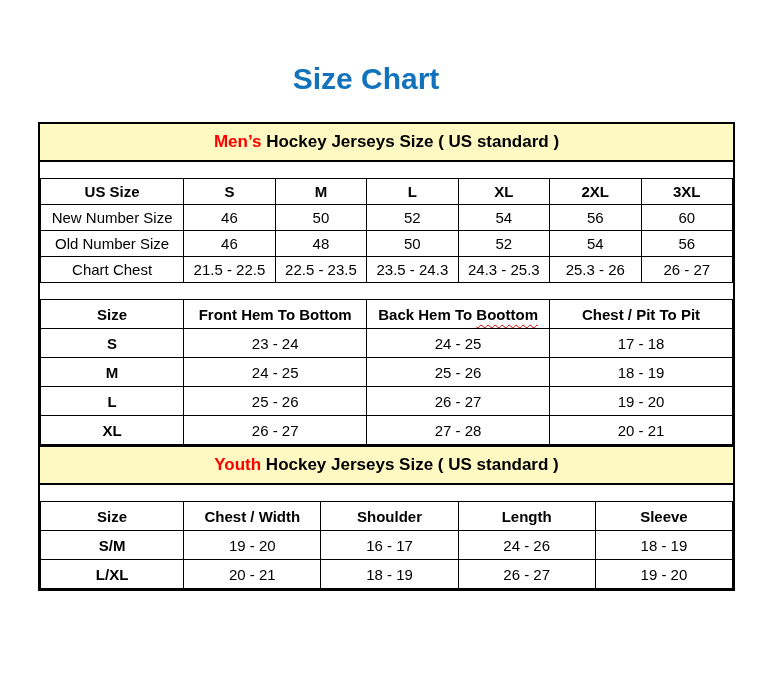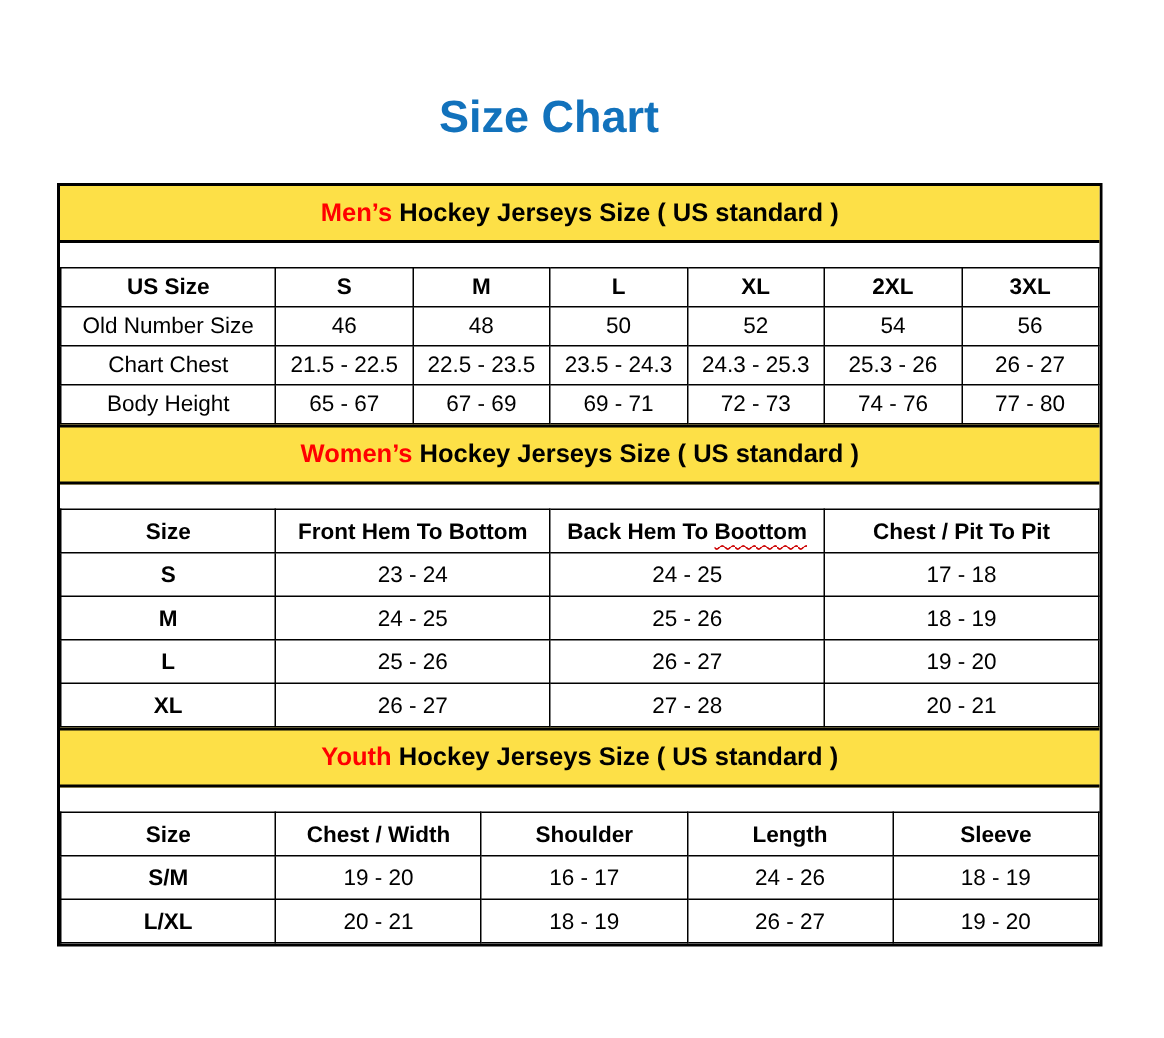--- a/index.html
+++ b/index.html
@@ -24,21 +24,21 @@
     letter-spacing: 0px;
   }
   .chart {
     position: absolute;
     left: 38px; top: 122px;
     width: 697px;
     border: 2px solid #000;
     background: #fff;
   }
   .banner {
-    background: #fde047;
+    background: #fef9c3;
     text-align: center;
     font-weight: bold;
     font-size: 17px;
     padding: 7px 0 8px 0;
     border-top: 2px solid #000;
     border-bottom: 2px solid #000;
     line-height: 21px;
   }
   .section:first-child .banner { border-top: none; }
   .banner .hl { color: #ff0000; }
@@ -87,51 +87,50 @@
             <th>S</th>
             <th>M</th>
             <th>L</th>
             <th>XL</th>
             <th>2XL</th>
             <th>3XL</th>
           </tr>
         </thead>
         <tbody>
           <tr>
+            <td>New Number Size</td>
+            <td>46</td>
+            <td>50</td>
+            <td>52</td>
+            <td>54</td>
+            <td>56</td>
+            <td>60</td>
+          </tr>
+          <tr>
             <td>Old Number Size</td>
             <td>46</td>
             <td>48</td>
             <td>50</td>
             <td>52</td>
             <td>54</td>
             <td>56</td>
           </tr>
           <tr>
             <td>Chart Chest</td>
             <td>21.5 - 22.5</td>
             <td>22.5 - 23.5</td>
             <td>23.5 - 24.3</td>
             <td>24.3 - 25.3</td>
             <td>25.3 - 26</td>
             <td>26 - 27</td>
           </tr>
-          <tr>
-            <td>Body Height</td>
-            <td>65 - 67</td>
-            <td>67 - 69</td>
-            <td>69 - 71</td>
-            <td>72 - 73</td>
-            <td>74 - 76</td>
-            <td>77 - 80</td>
-          </tr>
         </tbody>
       </table>
     </section>
     <section class="section sec-womens">
-      <div class="banner"><span class="hl">Women’s</span><span> Hockey Jerseys Size ( US standard )</span></div>
       <table>
         <thead>
           <tr>
             <th>Size</th>
             <th>Front Hem To Bottom</th>
             <th><span>Back Hem To </span><span class="wavy">Boottom</span></th>
             <th>Chest / Pit To Pit</th>
           </tr>
         </thead>
         <tbody>

